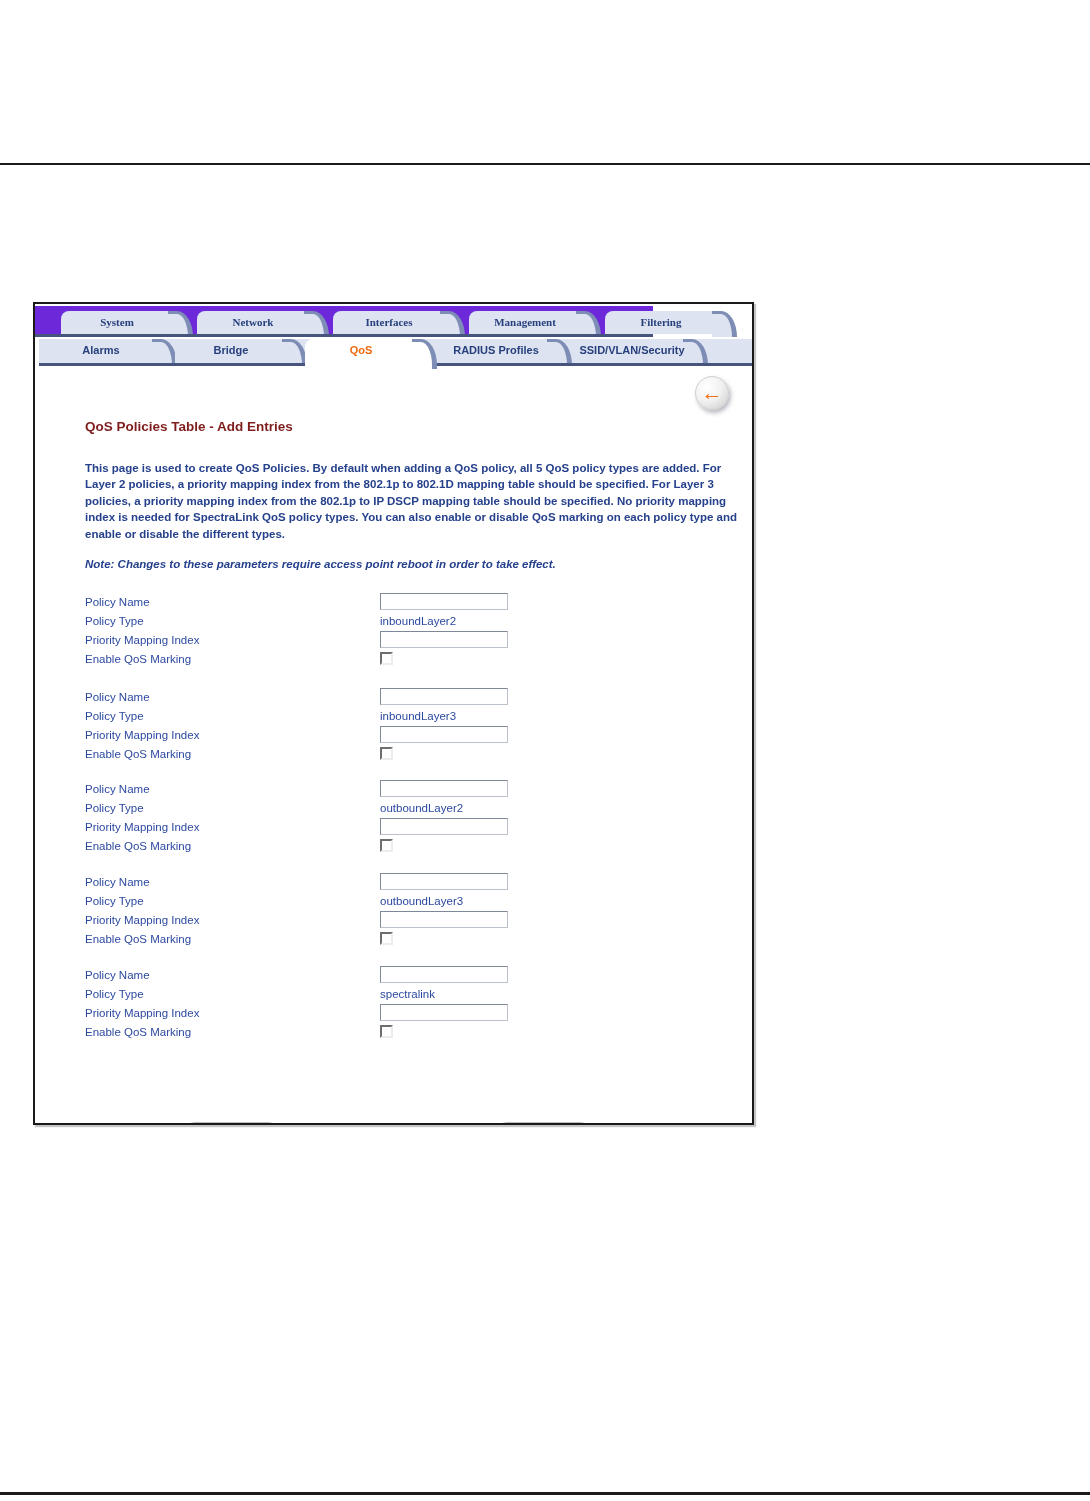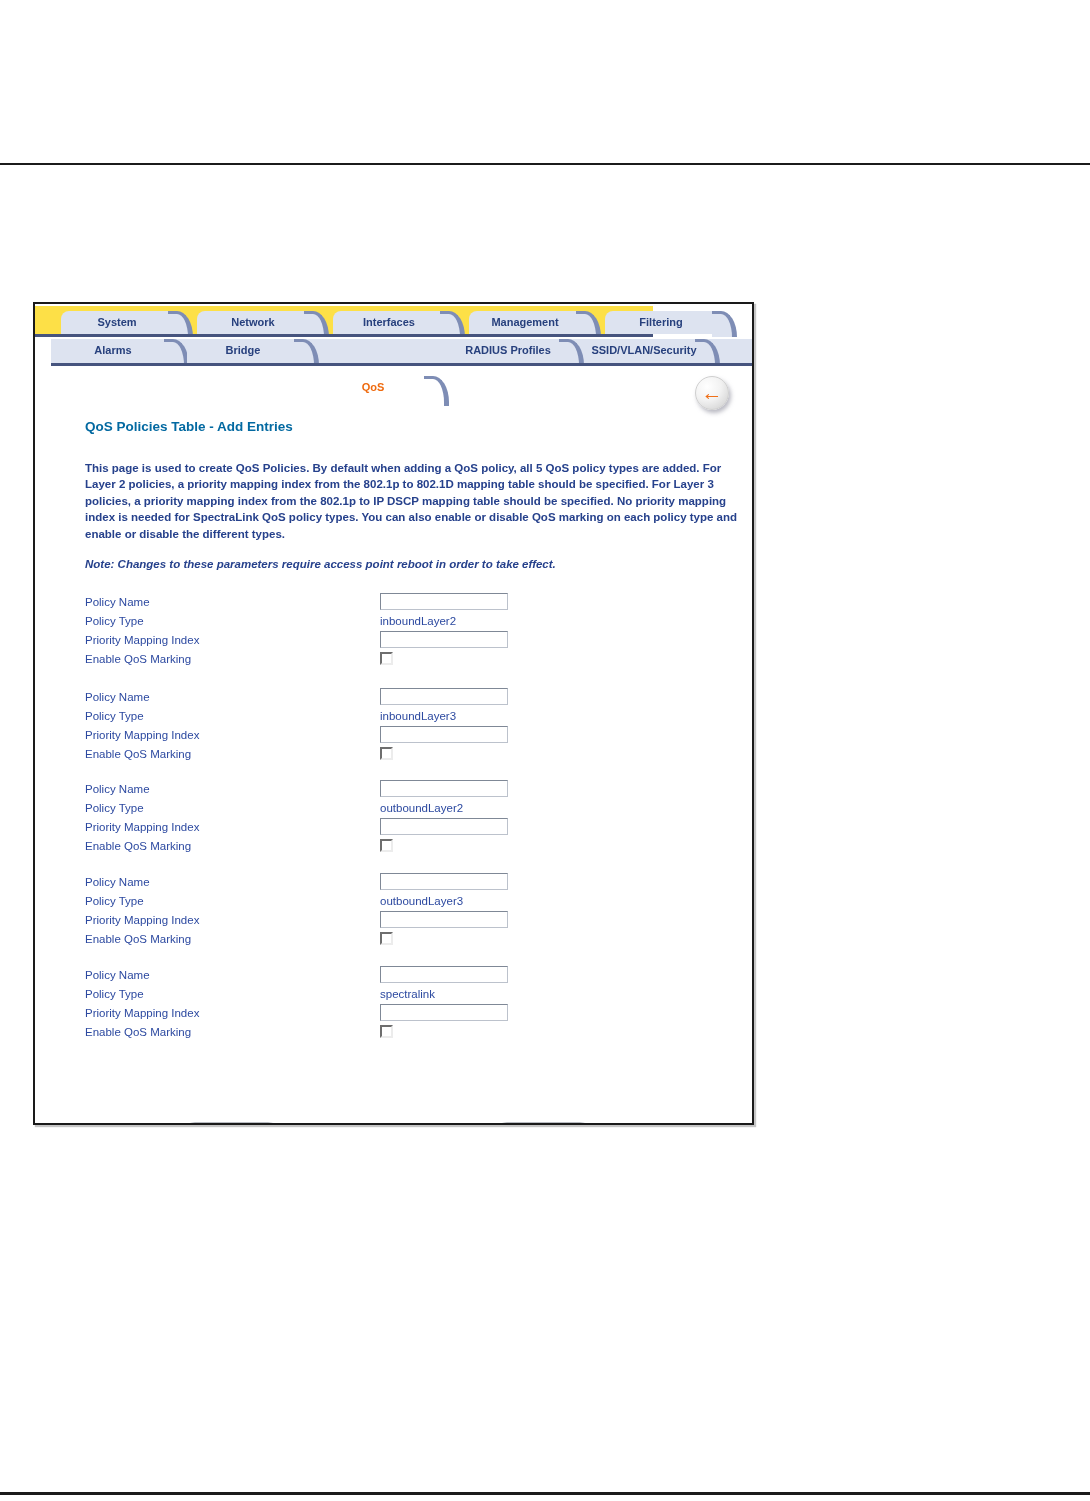--- a/index.html
+++ b/index.html
@@ -21,41 +21,41 @@
 
   
   .tab { position:absolute; width:112px; text-align:center;
          font-size:11px; font-weight:bold; color:#27407d; }
   .tab .lbl { position:relative; z-index:2; display:block; }
   .tab::after {
     content:""; position:absolute; top:0; right:-20px; width:20px; height:100%;
     background:inherit; border-top:3px solid #7e8db5; border-right:5px solid #7e8db5;
     border-top-right-radius:16px 26px;
   }
-  #row1 { position:absolute; left:0; top:2px; width:618px; height:31px; background:#fde047; }
+  #row1 { position:absolute; left:0; top:2px; width:618px; height:31px; background:#6d28d9;font-family:Liberation Serif, serif; }
   #row1 .tab { top:5px; height:23px; line-height:22px; background:#dde3f0; border-top-left-radius:8px; }
   #row1-line { position:absolute; left:0; bottom:0; width:100%; height:3px; background:#46547e; }
   .filler1 { position:absolute; top:5px; height:23px; right:0; left:703px; background:#dde3f0; }
 
-  #row2 { position:absolute; left:16px; top:35px; width:846px; height:27px; background:#dde3f0; }
+  #row2 { position:absolute; left:4px; top:35px; width:846px; height:27px; background:#dde3f0; }
   #row2 .tab { top:0; height:24px; line-height:23px; background:#dde3f0; border-top-left-radius:8px; }
   #row2-line { position:absolute; left:0; bottom:0; width:100%; height:3px; background:#46547e; z-index:1; }
-  #row2 .tab.active { background:#ffffff; height:27px; z-index:2; color:#ef6a0e;margin-top:37px; }
+  #row2 .tab.active { background:#ffffff; height:27px; z-index:2; color:#ef6a0e; }
 
   
   #back-btn {
     position:absolute; left:660px; top:72px; width:34px; height:34px; border-radius:50%;
     background:radial-gradient(circle at 35% 30%, #ffffff 0%, #f2f2f2 45%, #d9d9d9 80%, #cccccc 100%);
     border:1px solid #cfcfcf; box-shadow:2px 3px 4px rgba(140,140,155,.6);
     text-align:center; line-height:31px; cursor:pointer;
   }
   #back-btn .arrow { color:#f07018; font-size:21px; font-weight:bold; }
 
   
-  #page-title { position:absolute; left:50px; top:115px; font-size:13.5px; font-weight:bold; color:#0369a1; }
+  #page-title { position:absolute; left:50px; top:115px; font-size:13.5px; font-weight:bold; color:#7f1d1d; }
   #page-desc  { position:absolute; left:50px; top:156px; width:658px;
                 font-size:11.5px; font-weight:bold; color:#26418c; line-height:16.4px; }
   #page-note  { position:absolute; left:50px; top:254px; width:658px;
                 font-size:11.5px; font-weight:bold; font-style:italic; color:#26418c; }
 
   
   .fgroup { position:absolute; left:50px; width:620px; }
   .frow { height:19px; display:flex; align-items:center; }
   .frow .flbl { width:295px; font-size:11.5px; color:#2c49a0; }
   .txt-input { width:128px; height:17px; background:#fff; border:1px solid;

